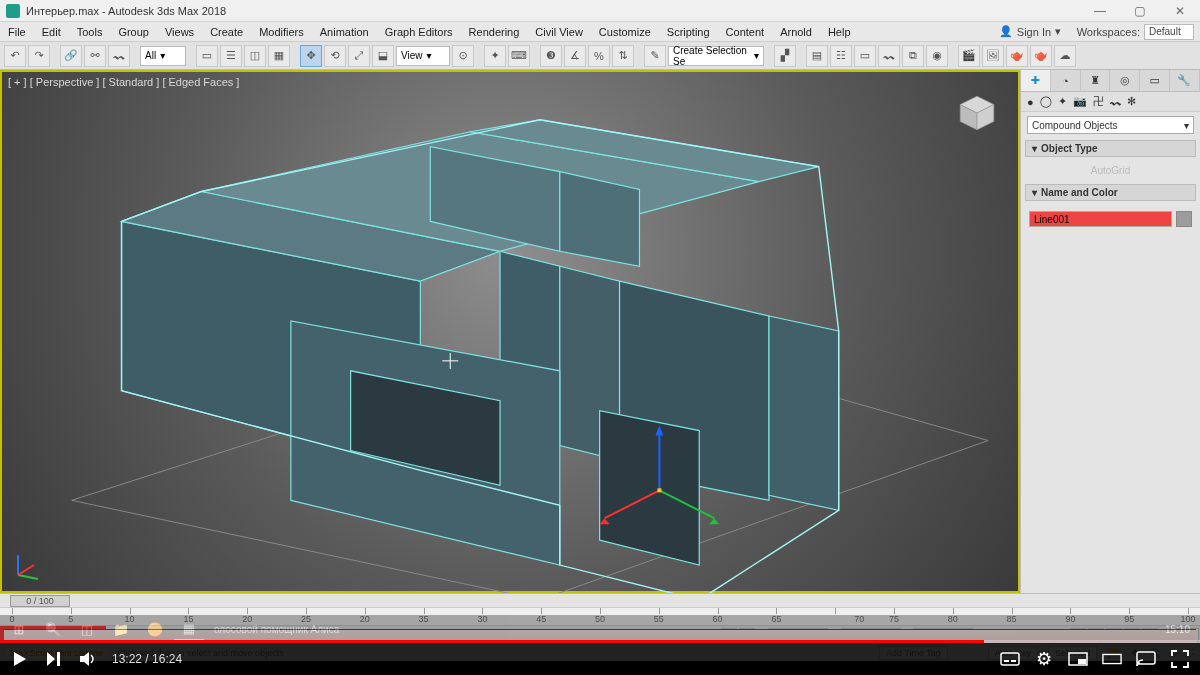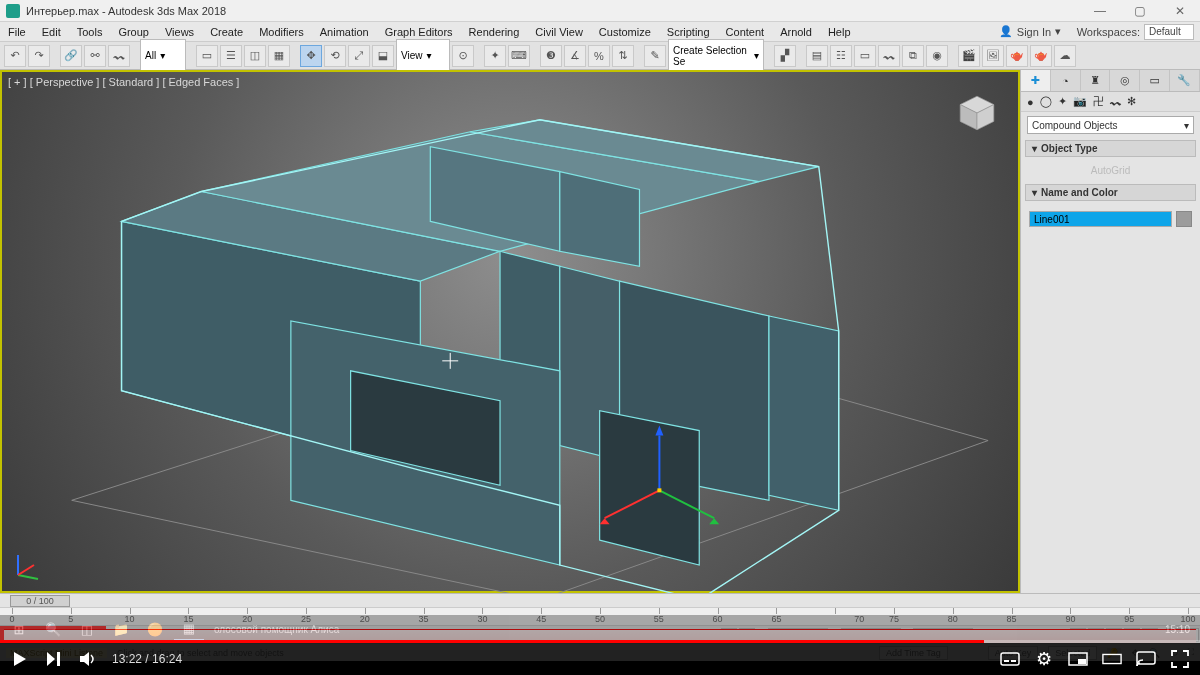--- a/index.html
+++ b/index.html
@@ -17,21 +17,21 @@
   .menubar .flex { flex: 1; }
   .menubar .signin { display:flex; align-items:center; gap:4px; padding:0 10px; font-size:11px; color:#444;}
   .menubar .workspace { font-size:11px; color:#444; padding:0 6px; display:flex; align-items:center; gap:4px;}
   .menubar .workspace .wsfield { background:#fff; border:1px solid #bbb; padding:0 4px; height:16px; line-height:14px; font-size:10px; width:50px;}
 
   
   .toolbar { height: 28px; background: #e2e2e2; display:flex; align-items:center; gap:2px; padding:0 4px; border-bottom:1px solid #bbb; }
   .tbtn { width:22px; height:22px; background:#eaeaea; border:1px solid #c9c9c9; display:flex; align-items:center; justify-content:center; font-size:11px; color:#555; }
   .tbtn.active { background:#bcd5ef; border-color:#6da7de; }
   .toolbar .sep { width:6px; }
-  .toolbar .dropdownfield { height:33px; border:1px solid #bbb; background:#fff; font-size:10px; padding:0 4px; display:flex; align-items:center; gap:4px; }
+  .toolbar .dropdownfield { height:20px; border:1px solid #bbb; background:#fff; font-size:10px; padding:0 4px; display:flex; align-items:center; gap:4px; }
   .toolbar .dropdownfield.small { width:46px; }
   .toolbar .dropdownfield.med { width:54px; }
   .toolbar .dropdownfield.wide { width:96px; }
 
   
   .mainrow { display:flex; height: calc(100% - 22px - 20px - 28px - 14px - 18px - 18px - 32px); }
   .viewport { flex:1; position:relative; background: radial-gradient(circle at 50% 35%, #8e8e8e 0%, #5a5a5a 55%, #3a3a3a 100%); border:2px solid #c2c200;padding-left:40px; }
   .viewport .vplabel { position:absolute; top:4px; left:6px; font-size:11px; color:#d8d8d8; }
   .viewport .viewcube { position:absolute; top:20px; right:20px; width:42px; height:42px; }
   .viewport .scene { position:absolute; inset:0; }
@@ -44,21 +44,21 @@
   .cmdpanel .tabsrow .tab.active { background:#eee; }
   .cmdpanel .subrow { display:flex; height:20px; background:#e0e0e0; align-items:center; gap:6px; padding:0 6px; border-bottom:1px solid #ccc;}
   .cmdpanel .dd { height:18px; background:#fff; border:1px solid #aaa; margin:4px 6px; font-size:10px; padding:0 4px; display:flex; align-items:center; justify-content:space-between;}
   .cmdpanel .rollhdr { background:#d6d6d6; border:1px solid #bbb; margin:2px 4px; padding:2px 6px; font-size:10px; font-weight:bold; display:flex; align-items:center; gap:4px; }
   .cmdpanel .rollbody { padding:4px 8px; }
   .cmdpanel .btngrid { display:grid; grid-template-columns: 1fr 1fr; gap:2px; margin-top:4px;}
   .cmdpanel .obtn { height:16px; background:#efefef; border:1px solid #bbb; font-size:10px; display:flex; align-items:center; justify-content:center; }
   .cmdpanel .obtn.dim { color:#aaa; }
   .cmdpanel .autogrid { text-align:center; font-size:10px; color:#bbb; padding:2px 0;}
   .cmdpanel .namefield { display:flex; align-items:center; gap:4px; margin-top:4px;}
-  .cmdpanel .namefield input { flex:1; height:16px; border:1px solid #aaa; font-size:10px; padding:0 4px; background:#0ea5e9;}
+  .cmdpanel .namefield input { flex:1; height:16px; border:1px solid #aaa; font-size:10px; padding:0 4px; background:#ef4444;}
   .cmdpanel .swatch { width:16px; height:16px; background:#9c9c9c; border:1px solid #888;}
 
   
   .timeslider { height:14px; background:#e4e4e4; border-top:1px solid #bbb; display:flex; align-items:center; font-size:9px; color:#555; position:relative;}
   .timeslider .knob { position:absolute; left:10px; top:1px; width:60px; height:12px; background:#d0d0d0; border:1px solid #999; font-size:9px; text-align:center; line-height:10px;}
 
   
   .ruler { height:18px; background:#efefef; border-top:1px solid #ccc; position:relative; font-size:9px; color:#666; overflow:hidden;}
   .ruler .tick { position:absolute; top:0; width:1px; height:6px; background:#999; }
   .ruler .ticklabel { position:absolute; top:6px; transform:translateX(-50%); }

